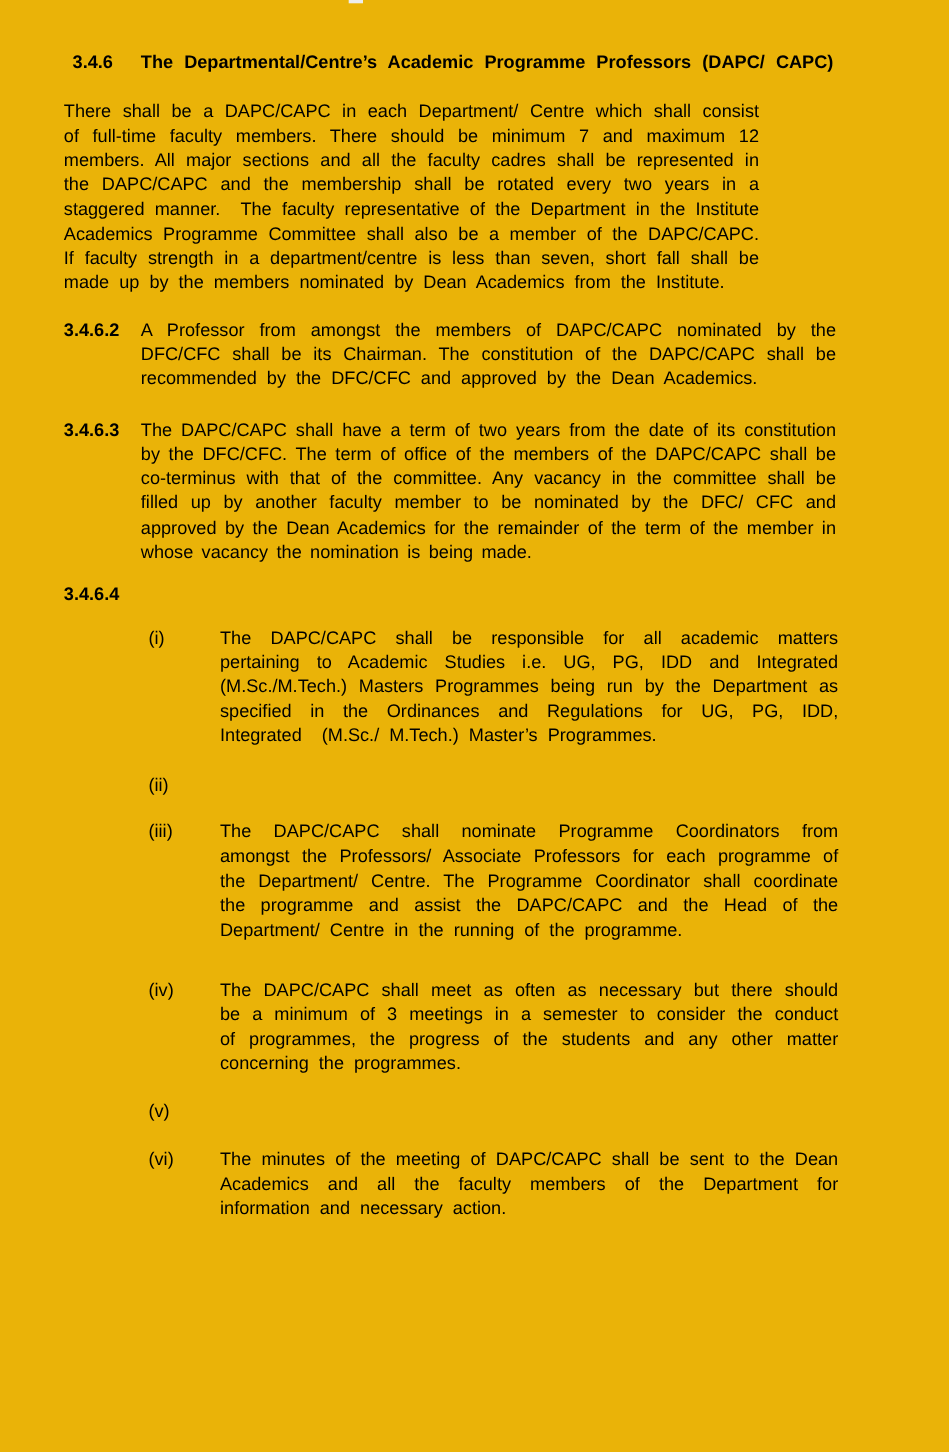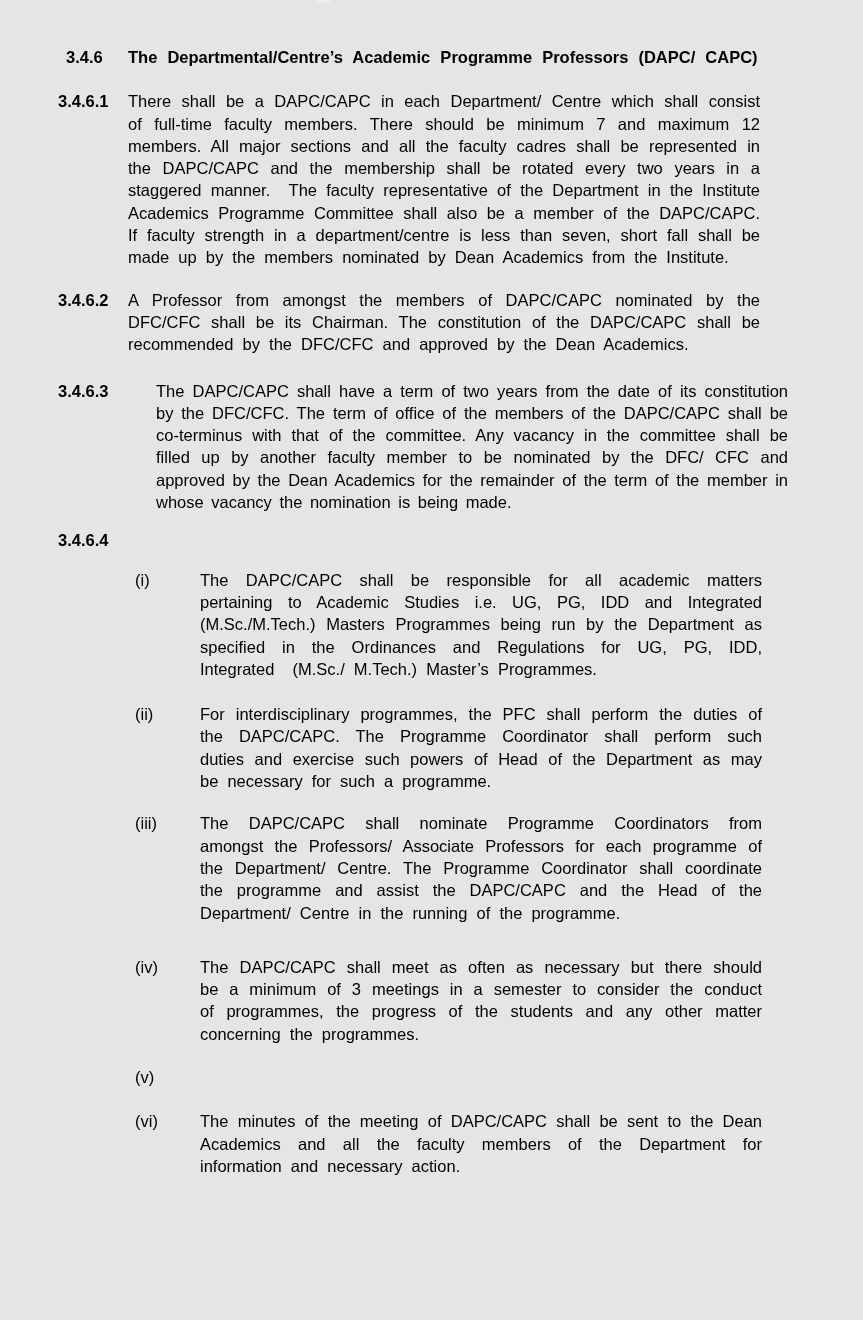--- a/index.html
+++ b/index.html
@@ -1,20 +1,20 @@
 <!DOCTYPE html>
 <html><head>
 <meta charset="utf-8">
 <style>
   html, body { margin: 0; padding: 0; background: #ffffff; }
   .page {
     position: relative;
     width: 863px;
     height: 1320px;
-    background: #e5e5e5;
+    background: #eab308;
     color: #000000;
     font-family: "Liberation Sans", "DejaVu Sans", sans-serif;
     font-size: 16.5px;
     line-height: 22.3px;
     box-sizing: border-box;
     padding-top: 46px;
     overflow: hidden;
   }
   .smudge {
     position: absolute;
@@ -31,38 +31,37 @@
     font-weight: 700;
   }
   .txt {
     width: 632px;
     text-align: justify;
     word-spacing: 4.5px;
   }
   .bold { font-weight: 700; }
   .h1 .num { padding-left: 8px; box-sizing: border-box; }
   .h1 .txt { word-spacing: 5.5px; }
-  .ws3 { word-spacing: 3px; margin-left: 28px; }
+  .ws3 { word-spacing: 3px; }
   .li { margin-left: 135px; }
   .li .num { flex: 0 0 65px; width: 65px; font-weight: 400; }
   .li .txt { width: 562px; }
 </style>
 </head>
 <body>
 
 <div class="page">
   <div class="smudge"></div>
 
   <div class="blk h1" style="margin-bottom:22px">
     <div class="num">3.4.6</div>
     <div class="txt bold">The Departmental/Centre’s Academic Programme Professors (DAPC/ CAPC)</div>
   </div>
 
   <div class="blk" style="margin-bottom:20px">
-    <div class="num">3.4.6.1</div>
     <div class="txt">There shall be a DAPC/CAPC in each Department/ Centre which shall consist of full-time faculty members. There should be minimum 7 and maximum 12 members. All major sections and all the faculty cadres shall be represented in the DAPC/CAPC and the membership shall be rotated every two years in a staggered manner.&nbsp; The faculty representative of the Department in the Institute Academics Programme Committee shall also be a member of the DAPC/CAPC. If faculty strength in a department/centre is less than seven, short fall shall be made up by the members nominated by Dean Academics from the Institute.</div>
   </div>
 
   <div class="blk" style="margin-bottom:24px">
     <div class="num">3.4.6.2</div>
     <div class="txt">A Professor from amongst the members of DAPC/CAPC nominated by the DFC/CFC shall be its Chairman. The constitution of the DAPC/CAPC shall be recommended by the DFC/CFC and approved by the Dean Academics.</div>
   </div>
 
   <div class="blk" style="margin-bottom:16px">
     <div class="num">3.4.6.3</div>
@@ -73,21 +72,20 @@
     <div class="num">3.4.6.4</div>
   </div>
 
   <div class="blk li" style="margin-bottom:23px">
     <div class="num">(i)</div>
     <div class="txt">The DAPC/CAPC shall be responsible for all academic matters pertaining to Academic Studies i.e. UG, PG, IDD and Integrated (M.Sc./M.Tech.) Masters Programmes being run by the Department as specified in the Ordinances and Regulations for UG, PG, IDD, Integrated&nbsp; (M.Sc./ M.Tech.) Master’s Programmes.</div>
   </div>
 
   <div class="blk li" style="margin-bottom:20px">
     <div class="num">(ii)</div>
-    <div class="txt">For interdisciplinary programmes, the PFC shall perform the duties of the DAPC/CAPC. The Programme Coordinator shall perform such duties and exercise such powers of Head of the Department as may be necessary for such a programme.</div>
   </div>
 
   <div class="blk li" style="margin-bottom:32px">
     <div class="num">(iii)</div>
     <div class="txt">The DAPC/CAPC shall nominate Programme Coordinators from amongst the Professors/ Associate Professors for each programme of the Department/ Centre. The Programme Coordinator shall coordinate the programme and assist the DAPC/CAPC and the Head of the Department/ Centre in the running of the programme.</div>
   </div>
 
   <div class="blk li" style="margin-bottom:21px">
     <div class="num">(iv)</div>
     <div class="txt">The DAPC/CAPC shall meet as often as necessary but there should be a minimum of 3 meetings in a semester to consider the conduct of programmes, the progress of the students and any other matter concerning the programmes.</div>

